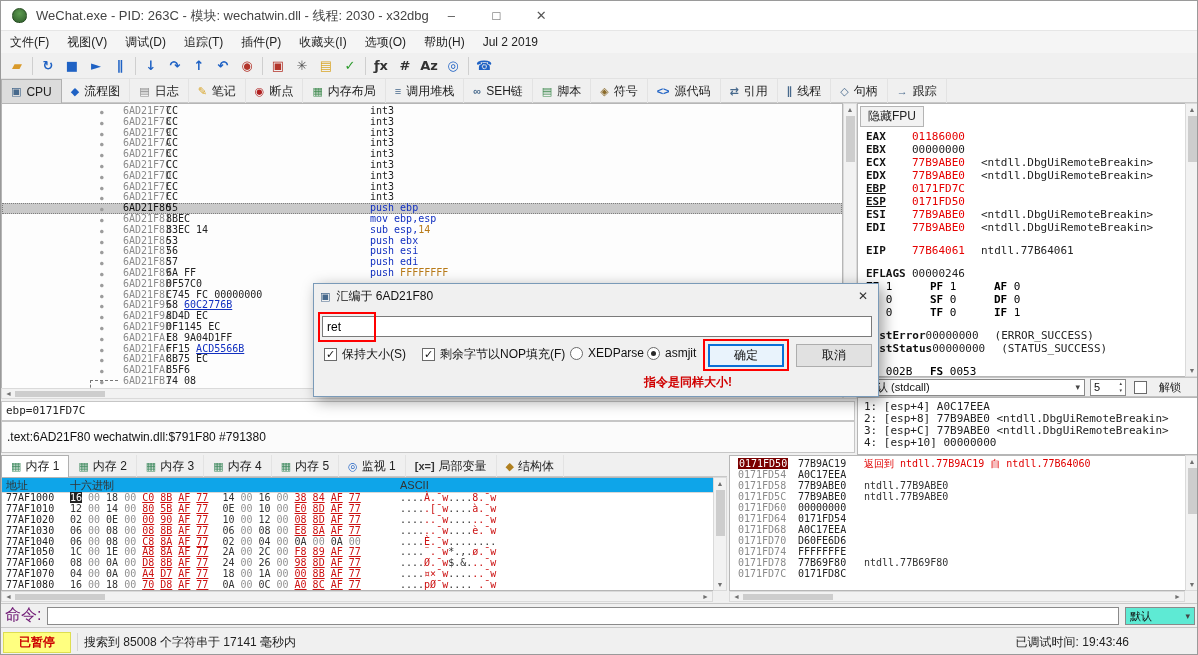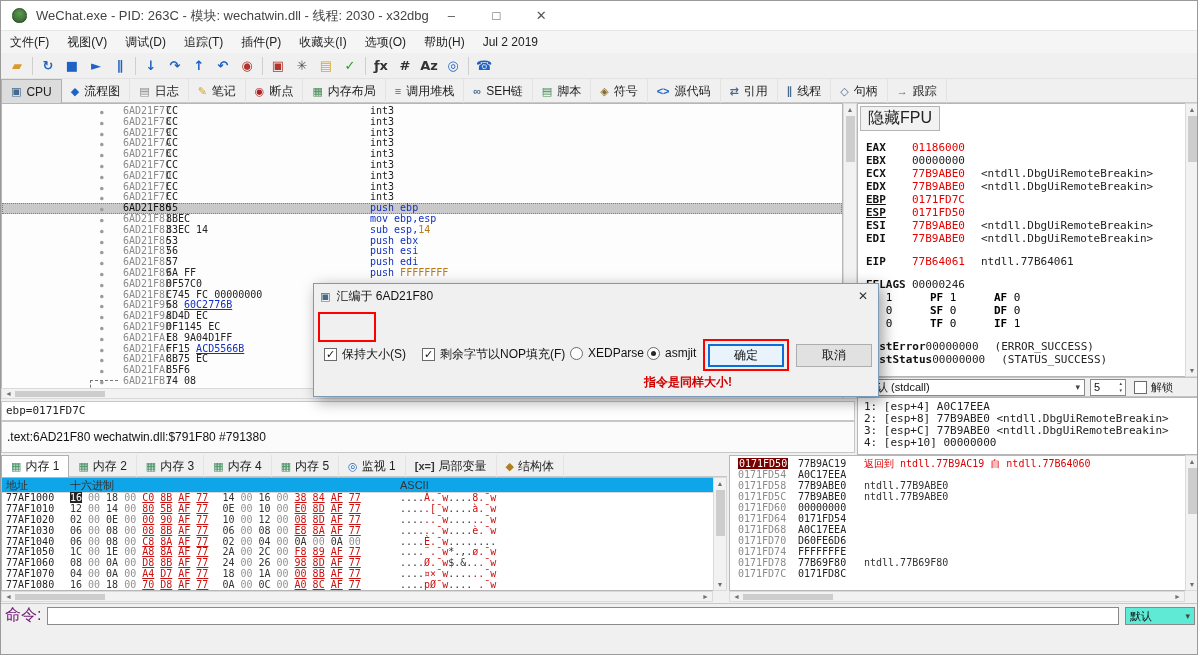--- a/index.html
+++ b/index.html
@@ -39,39 +39,39 @@
   .daddr{position:absolute;left:121px;color:#8a8a8a;white-space:pre}
   .drow.sel .daddr{color:#111}
   .dbytes{position:absolute;left:164px;color:#222;white-space:pre}
   .dbytes .u{color:#1230c0;text-decoration:underline}
   .dinstr{position:absolute;left:368px;white-space:pre}
   .mn{color:#1230c0}.num{color:#b87a18}.pl{color:#222}
   #jumpdec{position:absolute;left:88px;top:276px;width:28px;height:17px;border-top:1px dashed #777;border-left:1px dashed #777}
 
   
   #regs{position:absolute;left:856px;top:102px;width:342px;height:274px;background:#fff;border:1px solid #b6b6b6;overflow:hidden}
-  #fpubtn{display:inline-block;margin:2px 0 10px 2px;border:1px solid #b4b4b4;background:#f2f2f2;padding:1px 7px;font-size:16px;color:#222}
+  #fpubtn{display:inline-block;margin:2px 0 3px 2px;border:1px solid #b4b4b4;background:#f2f2f2;padding:1px 7px;font-size:12px;color:#222}
   #reglist{font-family:"DejaVu Sans Mono",monospace;font-size:11px;padding-left:8px}
   .rrow{height:13px;line-height:13px;white-space:pre}
   .rspace{height:10px}
   .rlbl{font-weight:bold;display:inline-block;min-width:46px;color:#111}
   .rlbl.ul{text-decoration:underline}
   .rval{color:#222}
   .rval.red{color:#e60000}
   .rnote{margin-left:16px;color:#222}
   .rflag{display:inline-block;min-width:64px}
   .fb{font-weight:bold}
 
   
   #convbar{position:absolute;left:856px;top:376px;width:342px;height:20px;background:#f0f0f0;border:1px solid #c4c4c4}
   #convsel{position:absolute;left:3px;top:1px;width:224px;height:17px;background:#fff;border:1px solid #8a8a8a;font-size:11px;line-height:15px;padding:0 4px;color:#111;display:flex}
   #convsel .dd-arrow{margin-left:auto;color:#444;font-size:9px}
   #convspin{position:absolute;left:232px;top:1px;width:36px;height:17px;background:#fff;border:1px solid #8a8a8a;font-size:11px;line-height:15px;padding:0 3px;color:#111;display:flex}
   .spin-btns{margin-left:auto;font-size:5px;line-height:7px;color:#444;text-align:center}
-  #convunlock{position:absolute;left:276px;top:2px;display:flex;align-items:center;gap:4px;font-size:11px;color:#222}
+  #convunlock{position:absolute;left:276px;top:2px;display:flex;align-items:center;gap:12px;font-size:11px;color:#222}
   .cbox{width:13px;height:13px;border:1px solid #6a6a6a;background:#fff;font-size:11px;line-height:11px;text-align:center;color:#111;display:inline-block}
   .cbox.empty{background:#fff}
   #argspane{position:absolute;left:856px;top:396px;width:342px;height:58px;background:#fff;border:1px solid #b6b6b6;font-family:"DejaVu Sans Mono",monospace;font-size:11px;padding:3px 0 0 6px;overflow:hidden}
   .arow{height:12px;line-height:12px;white-space:pre;color:#222}
 
   
   #info1{position:absolute;left:0;top:400px;width:854px;height:20px;background:#fff;border:1px solid #c6c6c6;font-family:"DejaVu Sans Mono",monospace;font-size:11px;line-height:18px;padding-left:4px;color:#222}
   #info2{position:absolute;left:0;top:420px;width:854px;height:32px;background:#fbfbfb;border:1px solid #c6c6c6;font-size:12px;line-height:30px;padding-left:5px;color:#111}
 
   
@@ -658,27 +658,34 @@
 
   <div id="cmdbar">
     <span id="cmdlbl">命令:</span>
     <input id="cmdinput" value="" style="">
     <div id="cmddrop">
       <span>默认</span>
       <span class="dd-arrow">▾</span>
     </div>
   </div>
 
+  <div id="statusbar">
+    <span id="pausedbadge">已暂停</span>
+    <span class="ssep"></span>
+    <span id="statusmsg">搜索到 85008 个字符串于 17141 毫秒内</span>
+    <span id="statustime">已调试时间: 19:43:46</span>
+  </div>
 
   <div id="dlg">
     <div id="dlgtitle">
       <span id="dlgico">▣</span>
       <span>汇编于 6AD21F80</span>
       <span id="dlgclose">✕</span>
     </div>
+    <input id="dlg-input" value="ret" style="">
     <div id="ann-input" class="ann"></div>
     <span class="dcb" id="cb-keep">
       <span class="cbox">✓</span>
       <span>保持大小(S)</span>
     </span>
     <span class="dcb" id="cb-nop">
       <span class="cbox">✓</span>
       <span>剩余字节以NOP填充(F)</span>
     </span>
     <span class="dcb" id="rb-xed">

